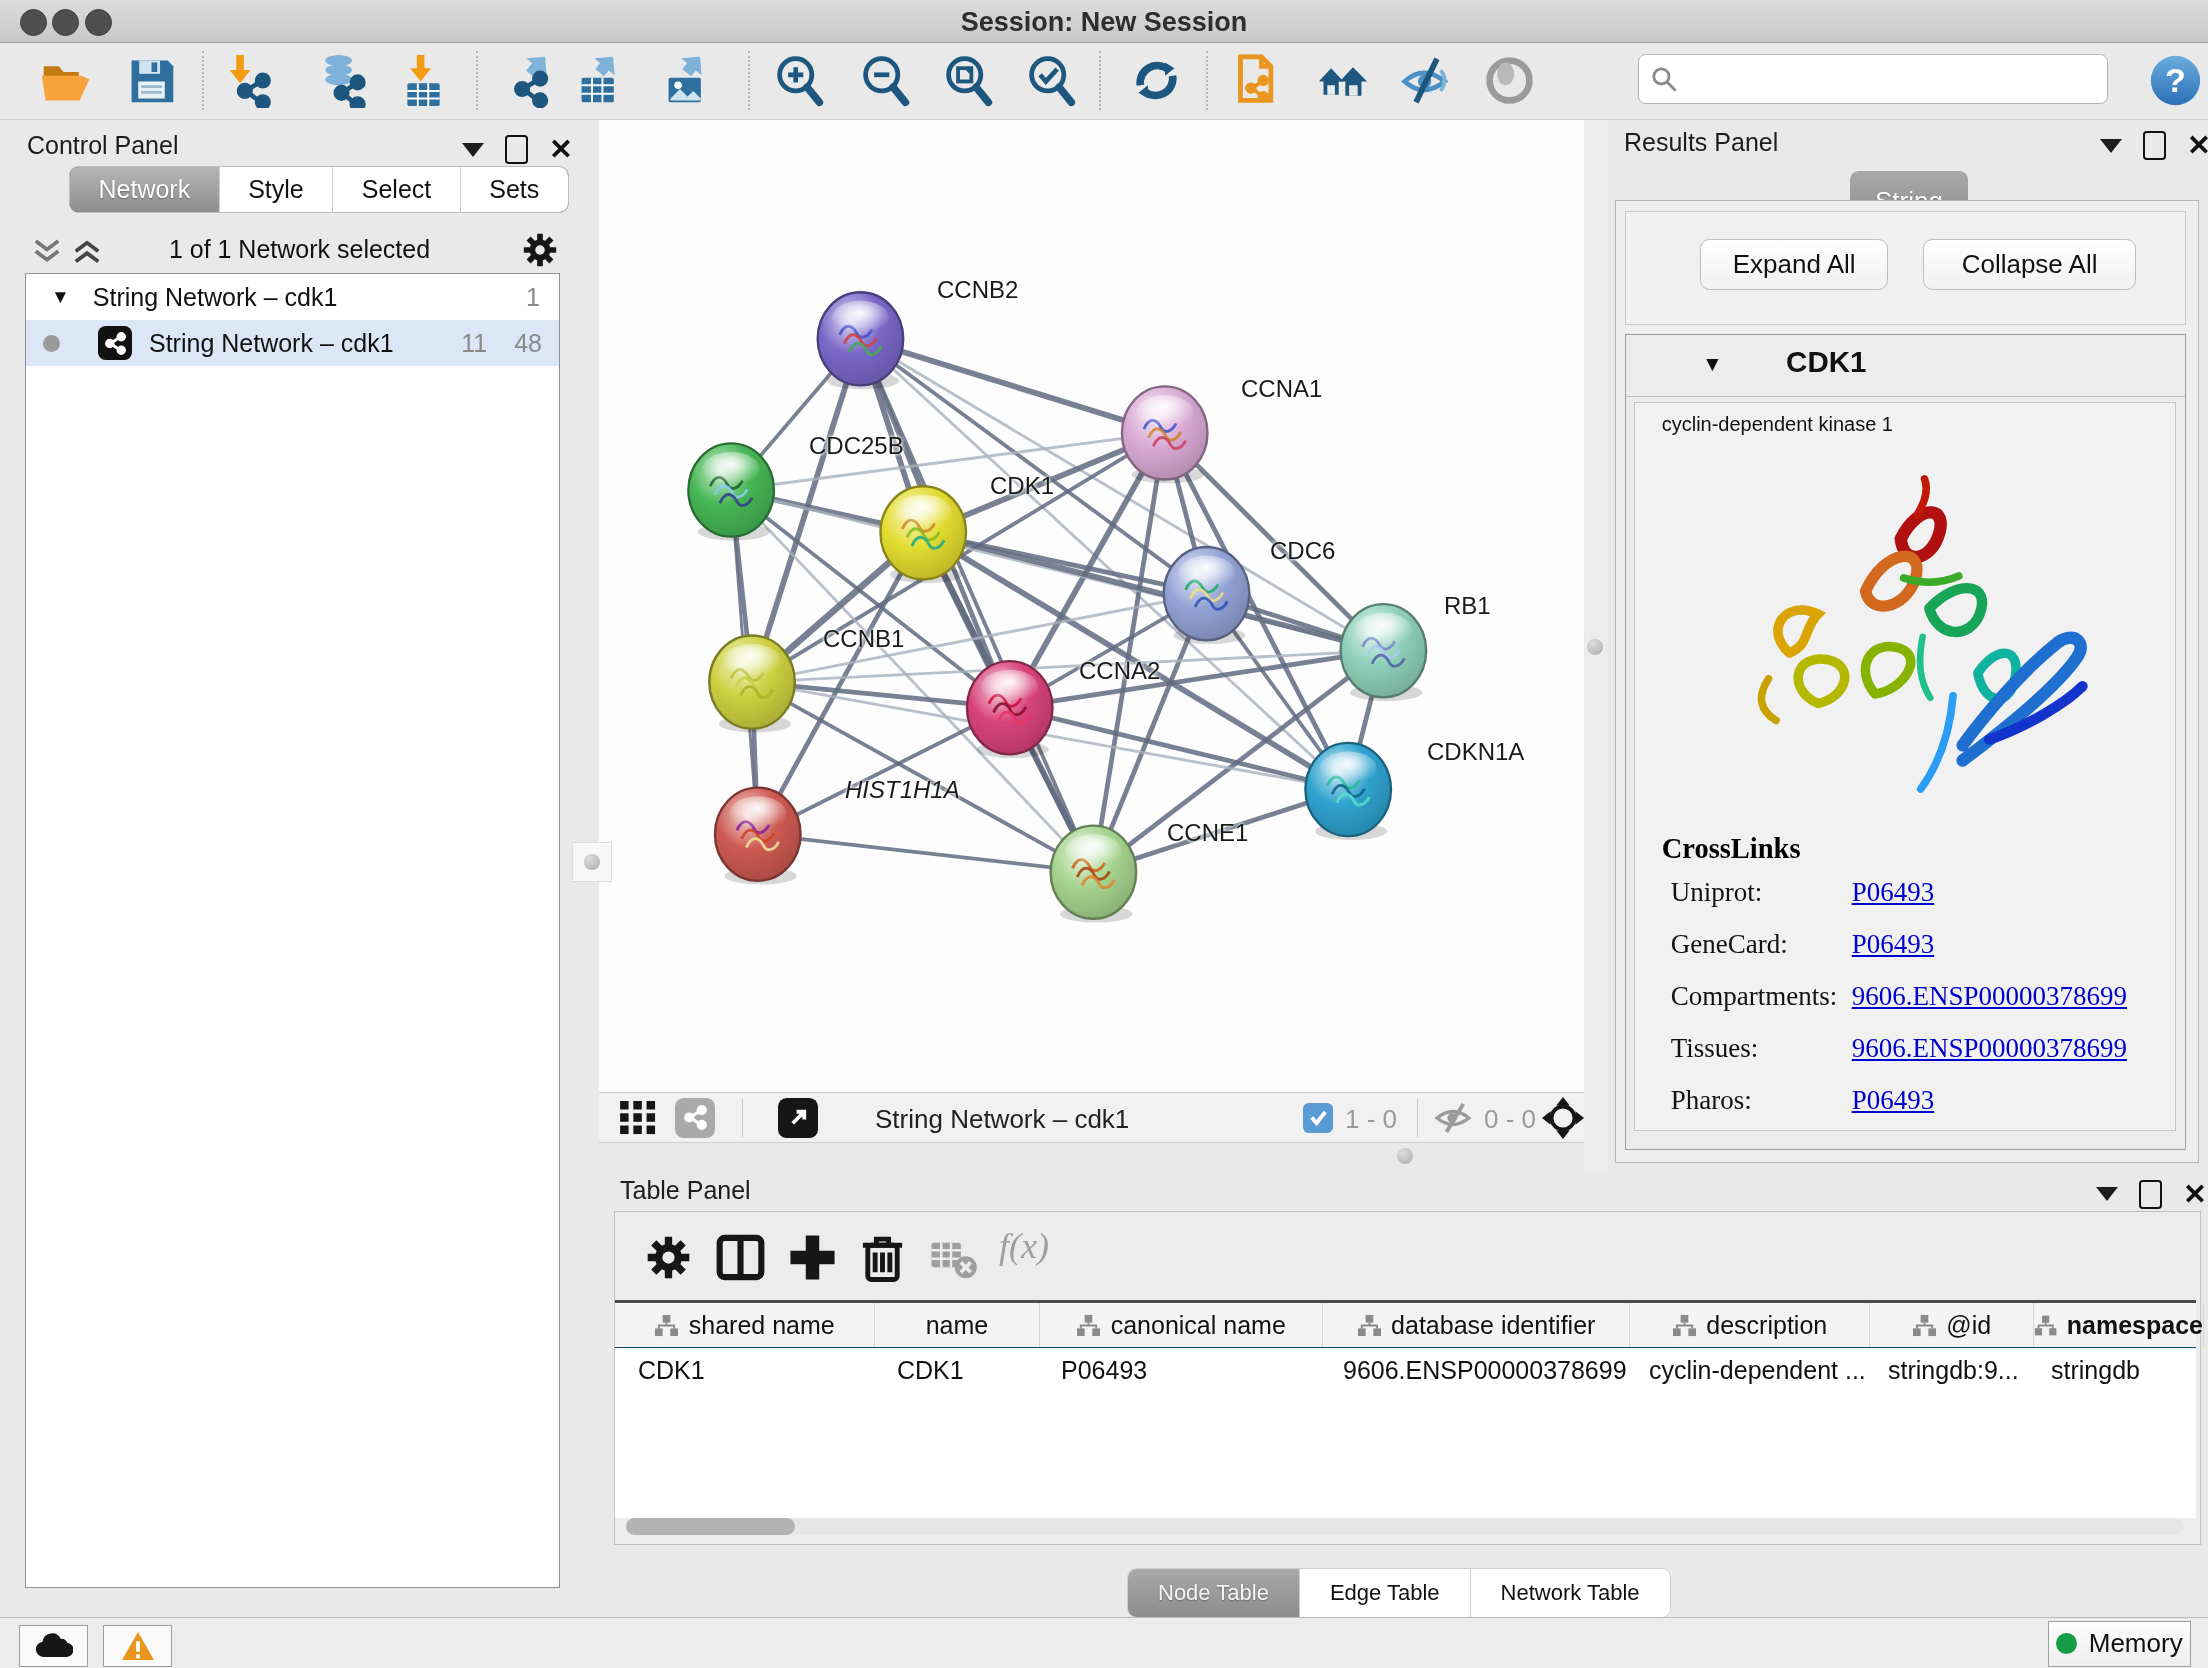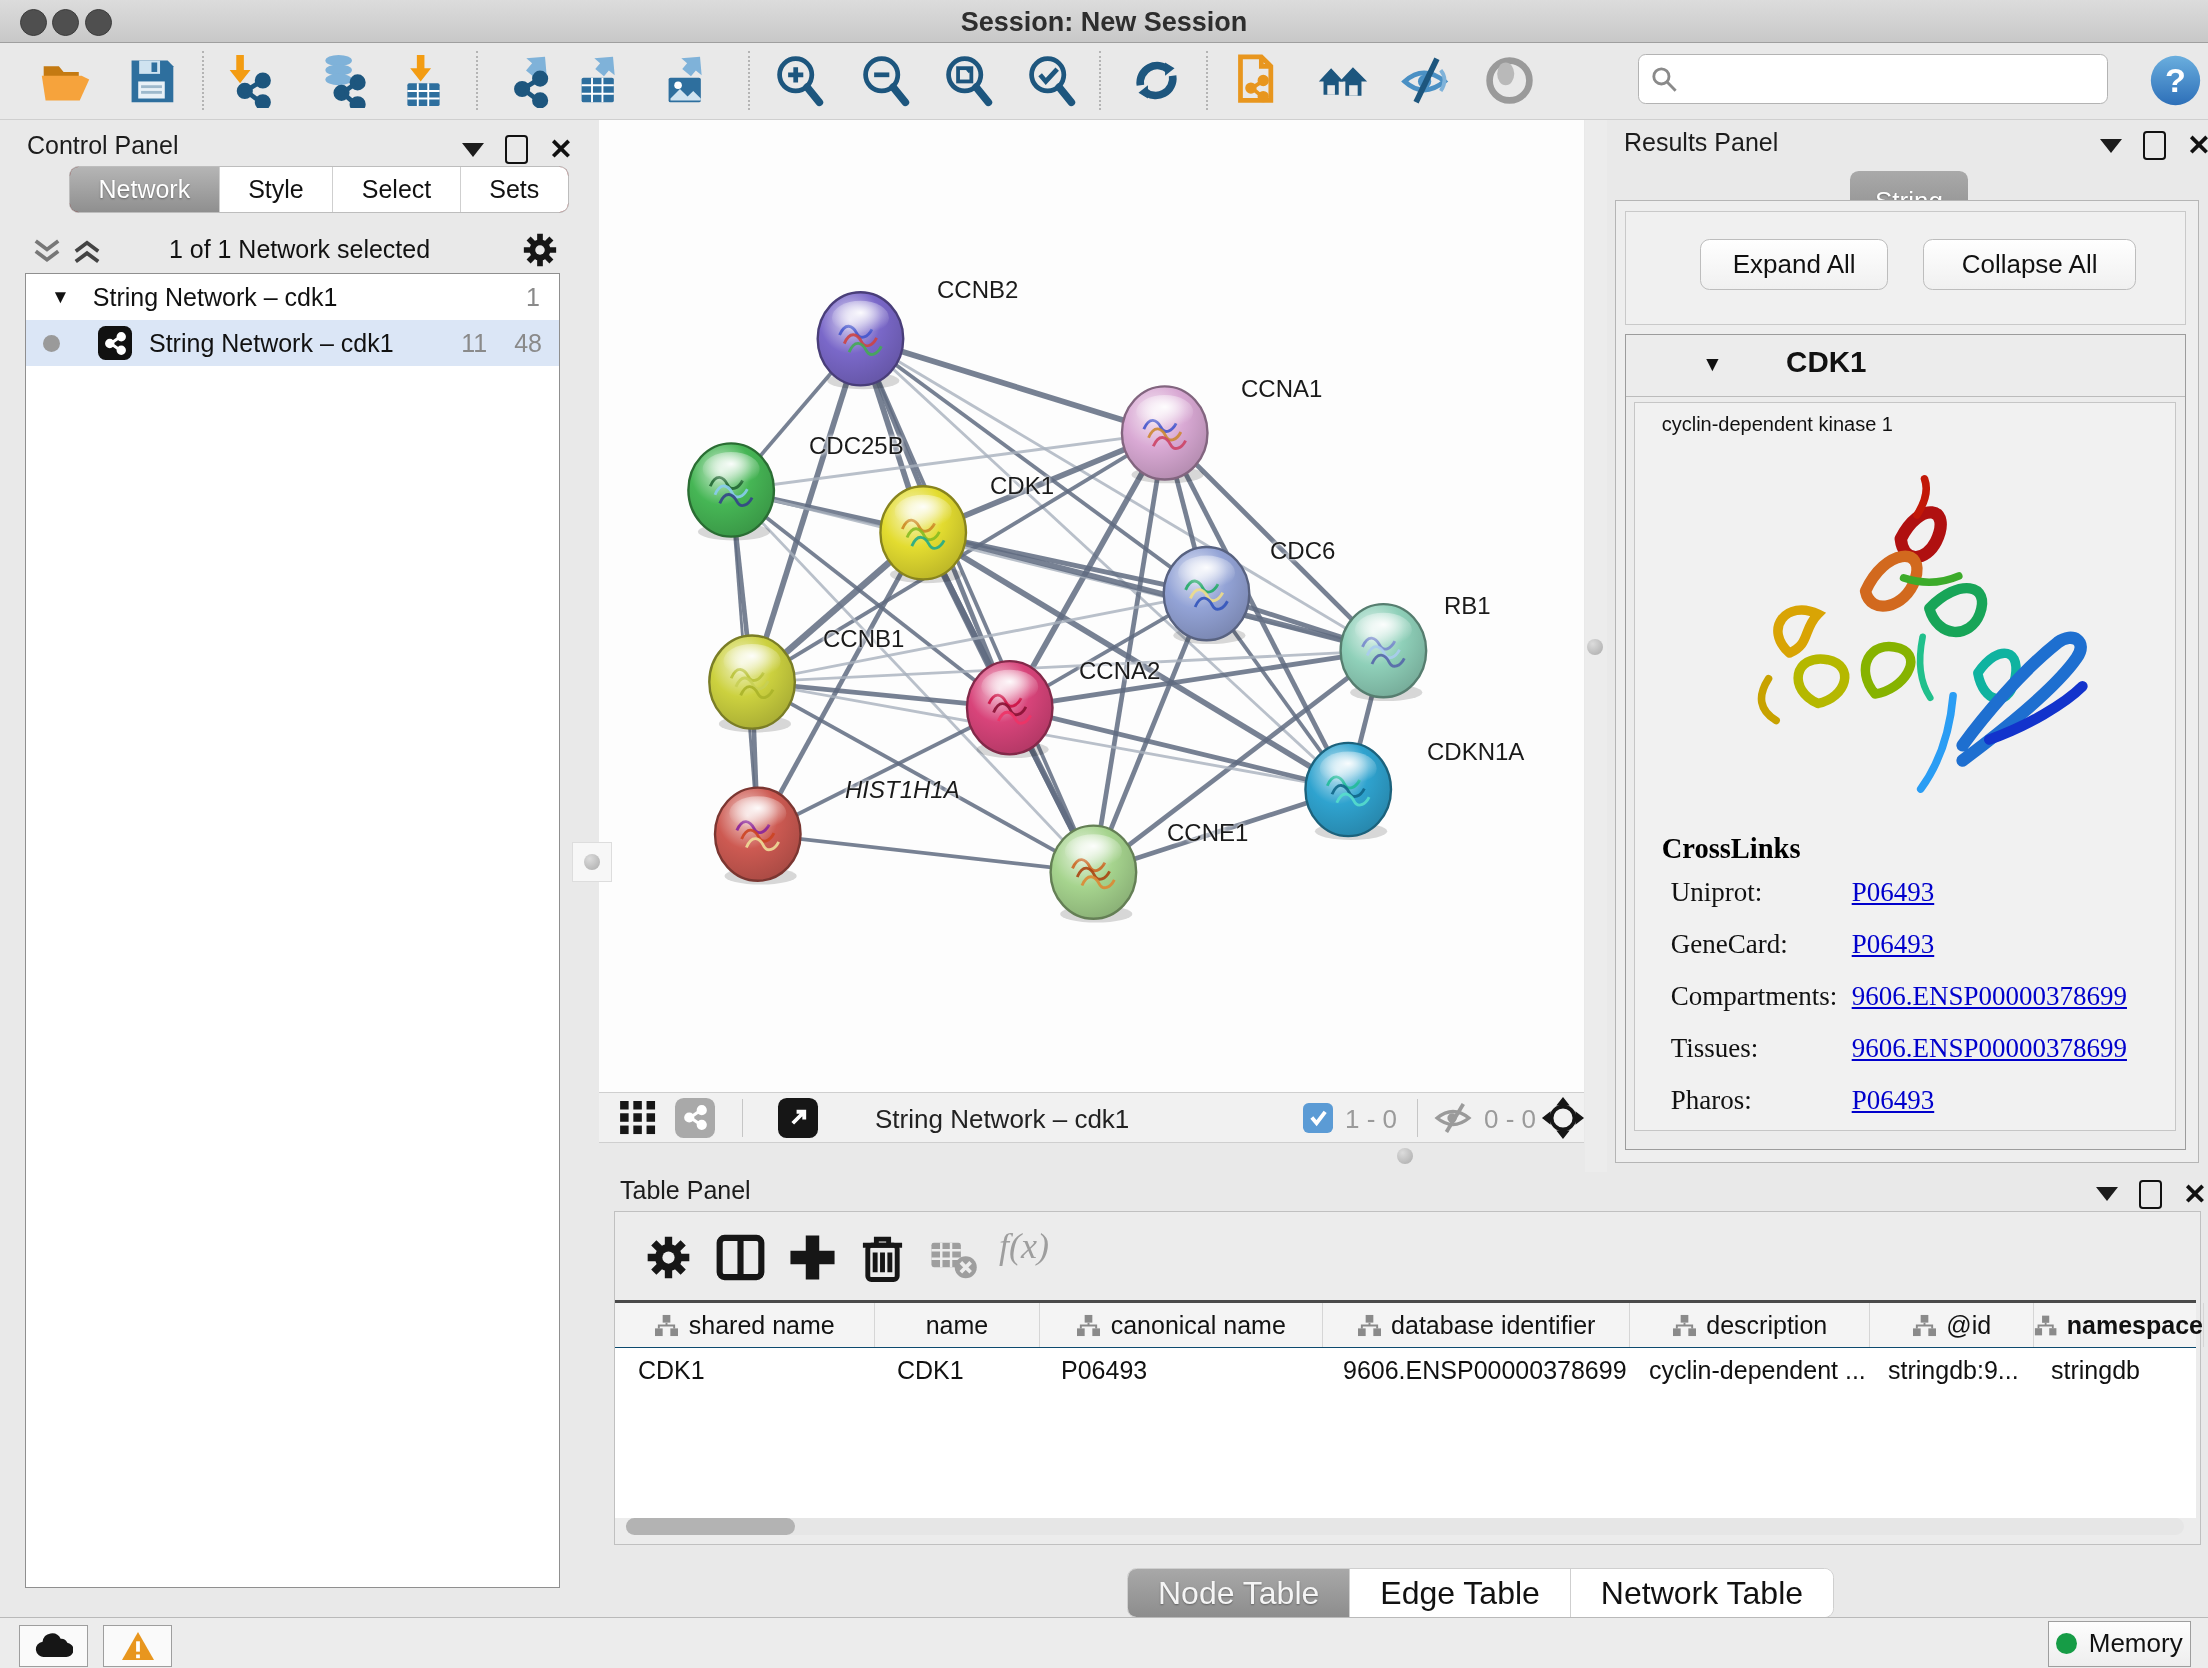--- a/index.html
+++ b/index.html
@@ -62,21 +62,21 @@
   #tpbox{position:absolute;left:15px;top:39px;width:1585px;height:332px;background:#ececec;border:1.9px solid #c0c0c0;}
   .tpicon{position:absolute;top:21px;width:49px;height:49px;cursor:pointer;}
   #tgrid{position:absolute;left:0px;top:88px;width:1581px;height:215px;background:#fff;border-top:3.8px solid #4a4a4a;}
   #thead{display:flex;height:44px;background:#f4f4f4;border-bottom:1px solid #0c4a6e;}
   .th{position:relative;display:flex;align-items:center;justify-content:center;gap:9.5px;font-size:25px;color:#111;border-right:1px solid #d6d6d6;overflow:hidden;flex:none;}
   .trow{display:flex;height:44px;font-size:25px;color:#111;}
   .td{padding-left:23px;display:flex;align-items:center;overflow:hidden;white-space:nowrap;flex:none;}
   #hscroll{position:absolute;left:11.4px;top:306px;width:1558px;height:17px;background:#e6e6e6;border-radius:8.6px;}
   #hthumb{position:absolute;left:0px;top:0px;width:169px;height:17px;background:#b3b3b3;border-radius:8.6px;}
   .ttabs{position:absolute;left:528px;top:396px;display:flex;height:48px;border:1px solid #cfcfcf;border-radius:9.5px;overflow:hidden;background:#fff;}
-  .ttab{padding:0 30px;font-size:32px;display:flex;align-items:center;background:#fff;color:#111;border-right:1px solid #cfcfcf;cursor:pointer;}
+  .ttab{padding:0 30px;font-size:22px;display:flex;align-items:center;background:#fff;color:#111;border-right:1px solid #cfcfcf;cursor:pointer;}
   .ttab:last-child{border-right:none;}
   .ttab.sel{background:linear-gradient(#a8a8a8,#8d8d8d);color:#f5f5f5;text-shadow:0 1px 1.9px rgba(0,0,0,.35);}
   
   #statusbar{left:0;top:1617px;width:2208px;height:51px;background:#ececec;border-top:1px solid #b9b9b9;}
   .stbtn{position:absolute;top:6.7px;width:67px;height:40px;background:#fafafa;border:1.9px solid #9e9e9e;display:flex;align-items:center;justify-content:center;cursor:pointer;}
   #membtn{position:absolute;left:2048px;top:2.9px;width:141px;height:44px;background:linear-gradient(#fdfdfd,#eee);border:1.9px solid #9e9e9e;display:flex;align-items:center;justify-content:center;gap:11.4px;font-size:26px;color:#111;cursor:pointer;}
   #memdot{width:21px;height:21px;border-radius:50%;background:#169c46;}
 </style>
 </head>
 <body>

